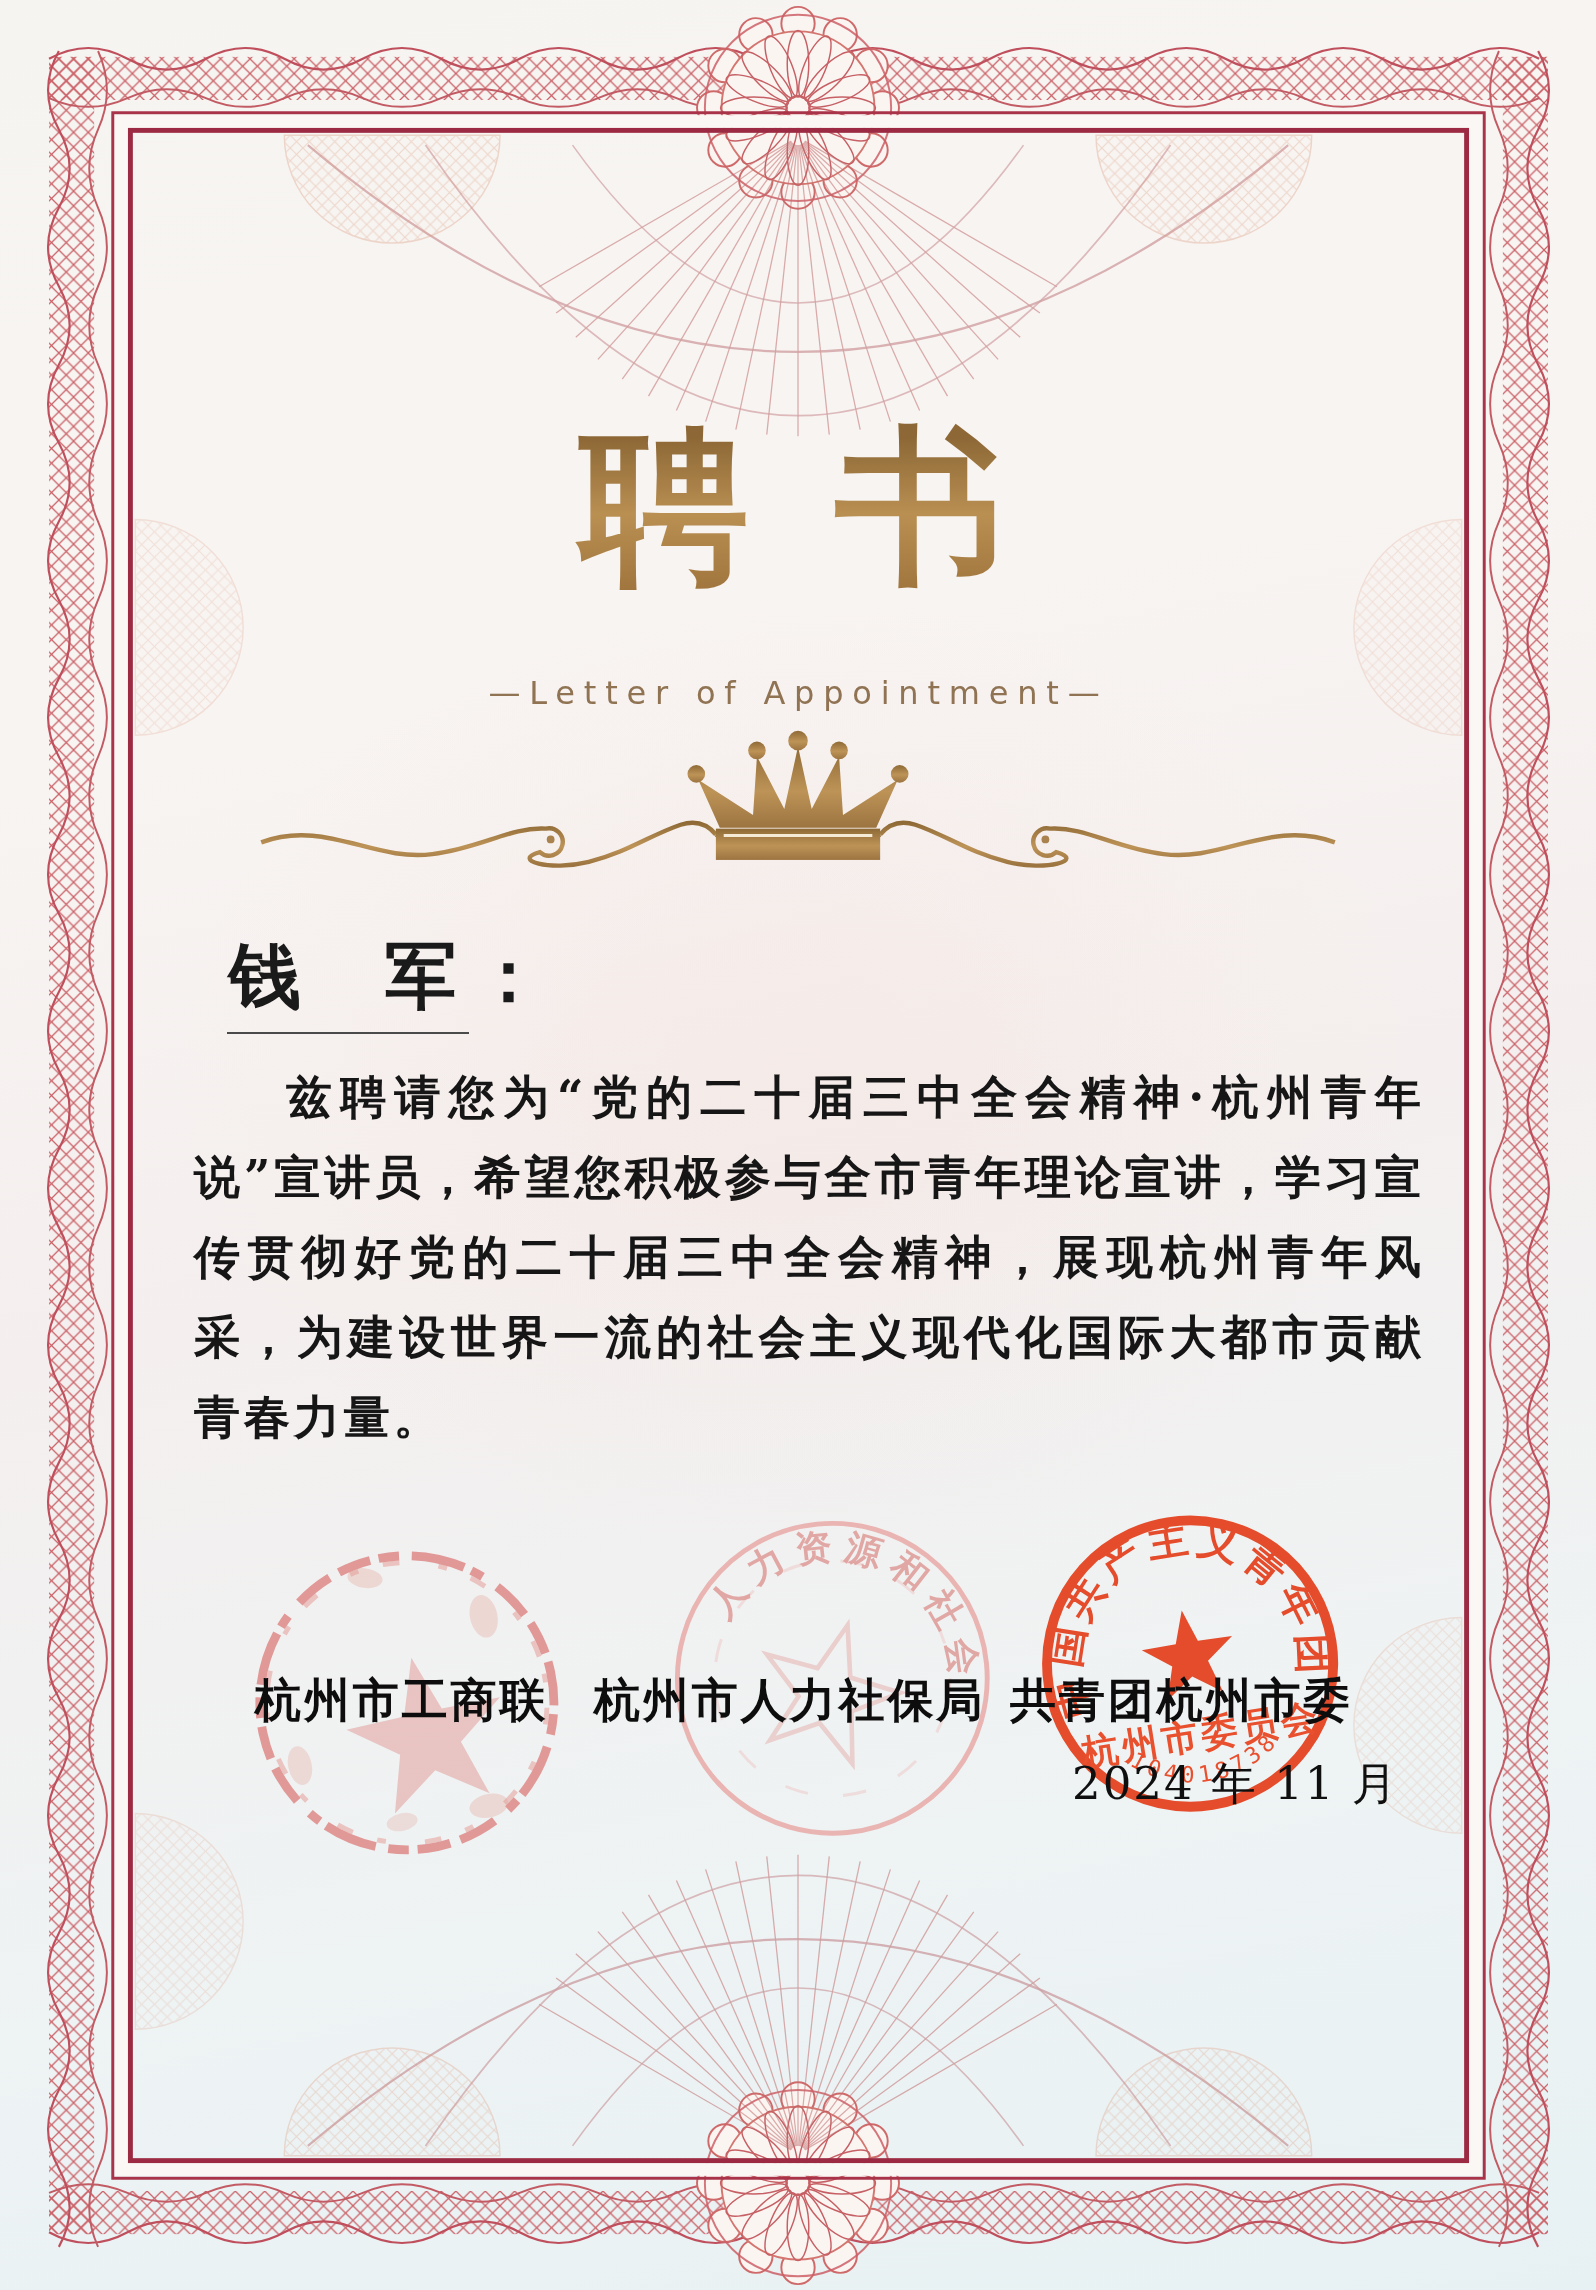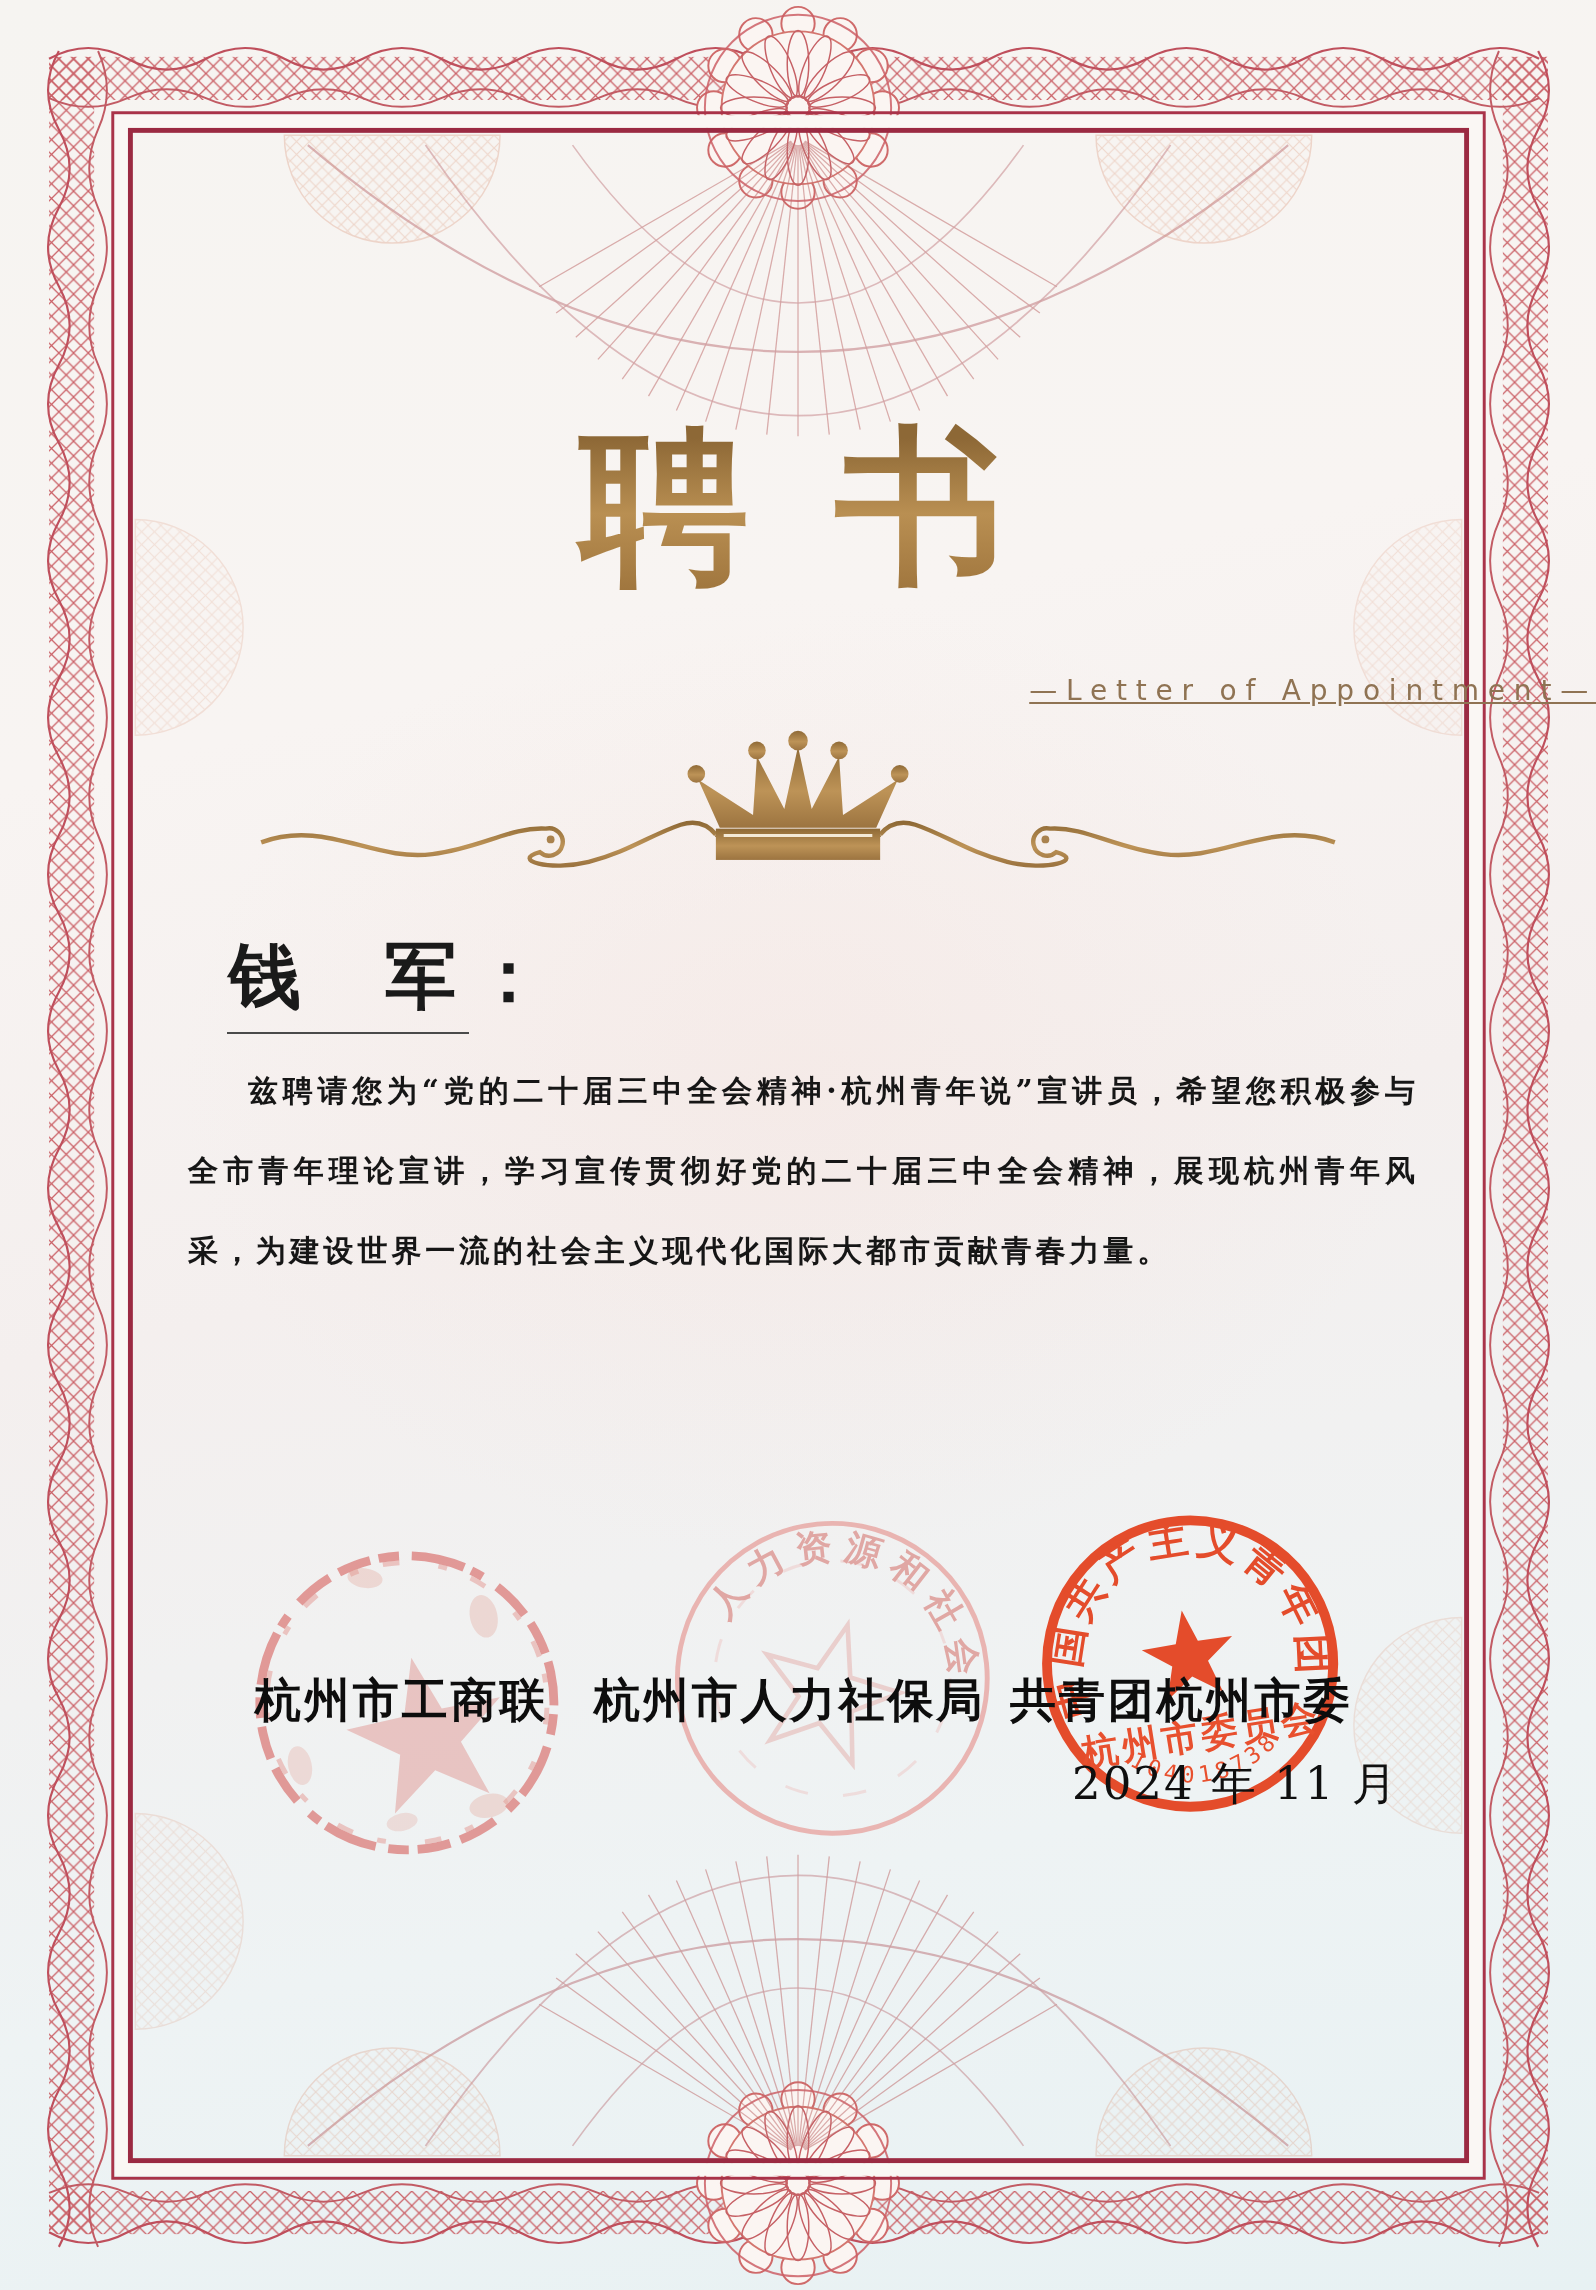--- a/index.html
+++ b/index.html
@@ -14,32 +14,31 @@
   .z0{z-index:0}.z1{z-index:1}.z2{z-index:2}
   .title{
     position:absolute; left:0; top:421px; width:100%; text-align:center;
     font-size:169px; font-weight:bold; letter-spacing:13.7px; line-height:1;
     color:#a5793f;
     background:linear-gradient(180deg,#8d6836 10%,#b98f52 55%,#a0763e 100%);
     -webkit-background-clip:text; background-clip:text; -webkit-text-fill-color:transparent;
     z-index:2;
   }
   .subtitle{
-    position:absolute; left:0; top:674px; width:100%; text-align:right;
-    font-size:28px; letter-spacing:8.8px; color:#8f7353; font-weight:500; z-index:2;
+    position:absolute; left:0; top:674px; width:100%; text-align:center;
+    font-size:32px; letter-spacing:8.8px; color:#8f7353; font-weight:500; z-index:2;
     font-family:"DejaVu Sans","Liberation Sans",sans-serif;
-    text-decoration:underline;
   }
   .recipient{position:absolute; left:227px; top:929px; font-size:72px; color:#1a1a1a; z-index:2; letter-spacing:5.9px; font-weight:700;}
   .recipient .uname{border-bottom:2.9px solid #4a4a4a; padding:0 5.9px 13.7px 2px;}
   .recipient .colon{margin-left:3.9px;}
   .bodytext{
     position:absolute; left:184px; top:1047px; width:1231px; z-index:2;
-    font-size:30px; line-height:80px; letter-spacing:3.9px; color:#161616;
-    text-align:justify; text-indent:2em; font-weight:600; margin:4px;
+    font-size:46px; line-height:80px; letter-spacing:3.9px; color:#161616;
+    text-align:justify; text-indent:2em; font-weight:600; margin:10px;
   }
   .sig{position:absolute; top:1670px; font-size:46px; font-weight:600; color:#0d0d0d; letter-spacing:2.9px; z-index:2; white-space:nowrap;}
   .sig1{left:255px}.sig2{left:594px}.sig3{left:1010px}
   .date{position:absolute; left:1072px; top:1754px; font-size:45px; font-weight:400; color:#0f0f0f; letter-spacing:2px; z-index:2; white-space:nowrap;}
 </style>
 </head>
 <body>
 
 <div class="page">
 

